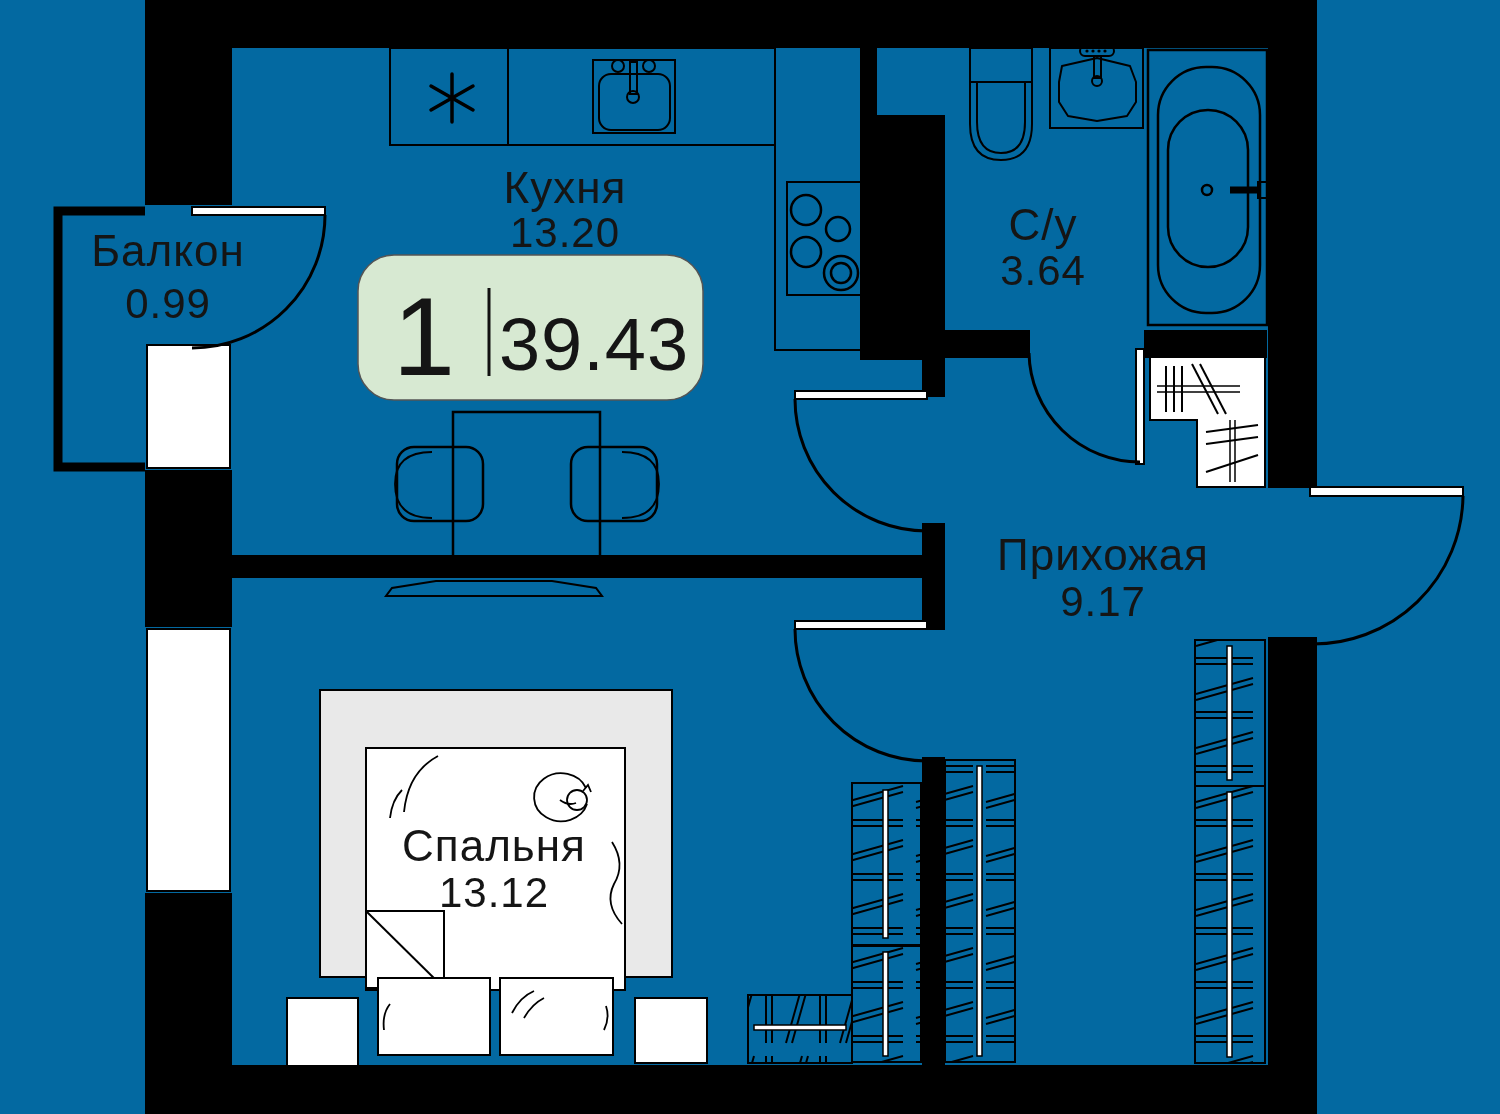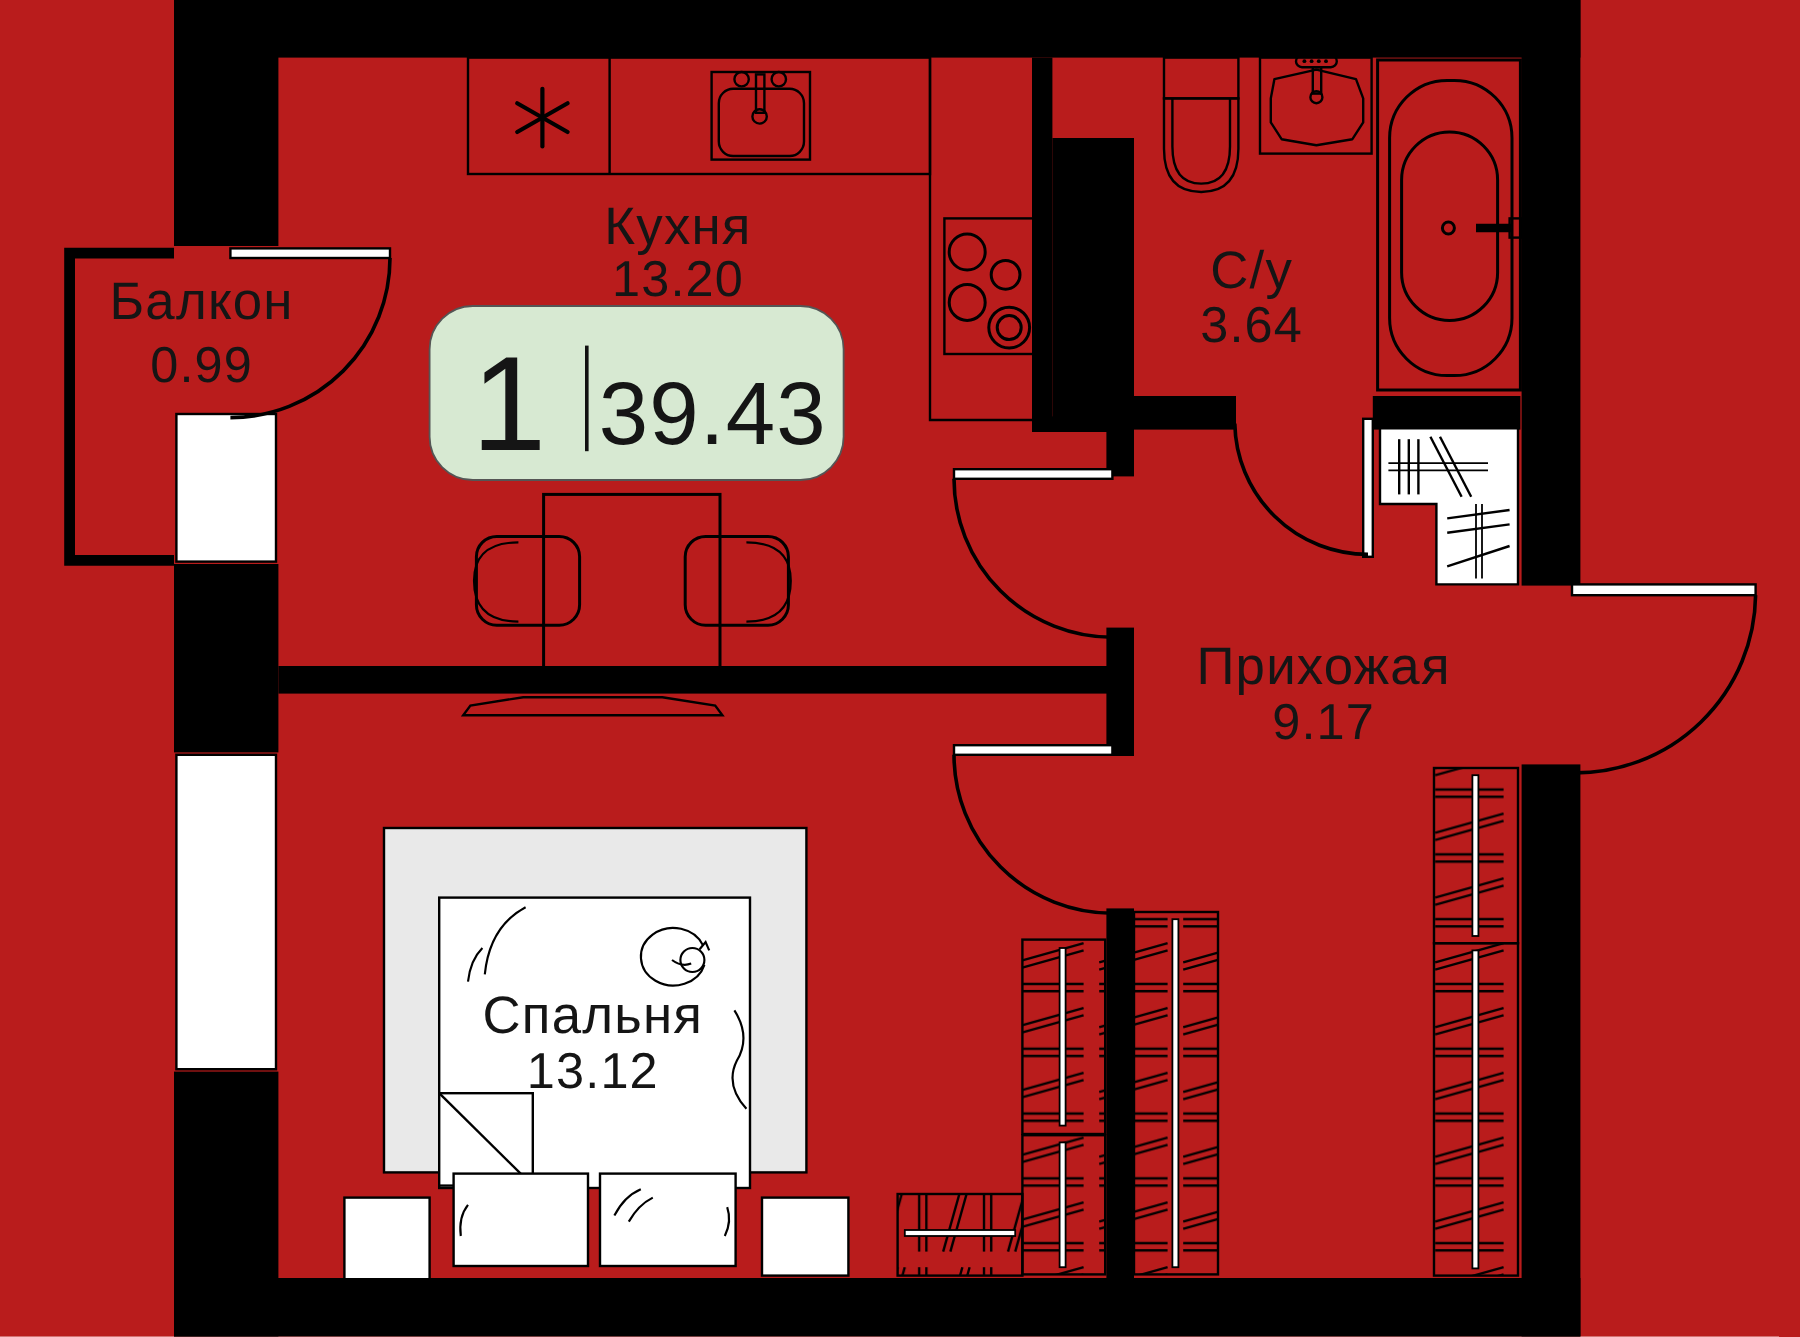--- a/index.html
+++ b/index.html
@@ -1,16 +1,16 @@
 <!DOCTYPE html>
 <html><head>
 <meta charset="utf-8">
 <style>
   html,body{margin:0;padding:0;background:#ffffff;}
-  .plan-wrap{width:1500px;height:1114px;position:relative;background:#b91c1c;overflow:hidden;}
+  .plan-wrap{width:1500px;height:1114px;position:relative;background:#0369a1;overflow:hidden;}
   svg{display:block;}
   text{font-family:"Liberation Sans", sans-serif;fill:#151515;}
   .room-label{font-size:44px;letter-spacing:1px;}
   .room-area{font-size:42px;letter-spacing:1px;}
   .badge-rooms{font-size:112px;}
   .badge-area{font-size:74px;letter-spacing:1px;}
   .thin{stroke:#000;stroke-width:2;fill:none;}
   .thin25{stroke:#000;stroke-width:2.5;fill:none;}
   .wfill{fill:#000;stroke:none;}
   .leaf{fill:#fff;stroke:#000;stroke-width:2;}

